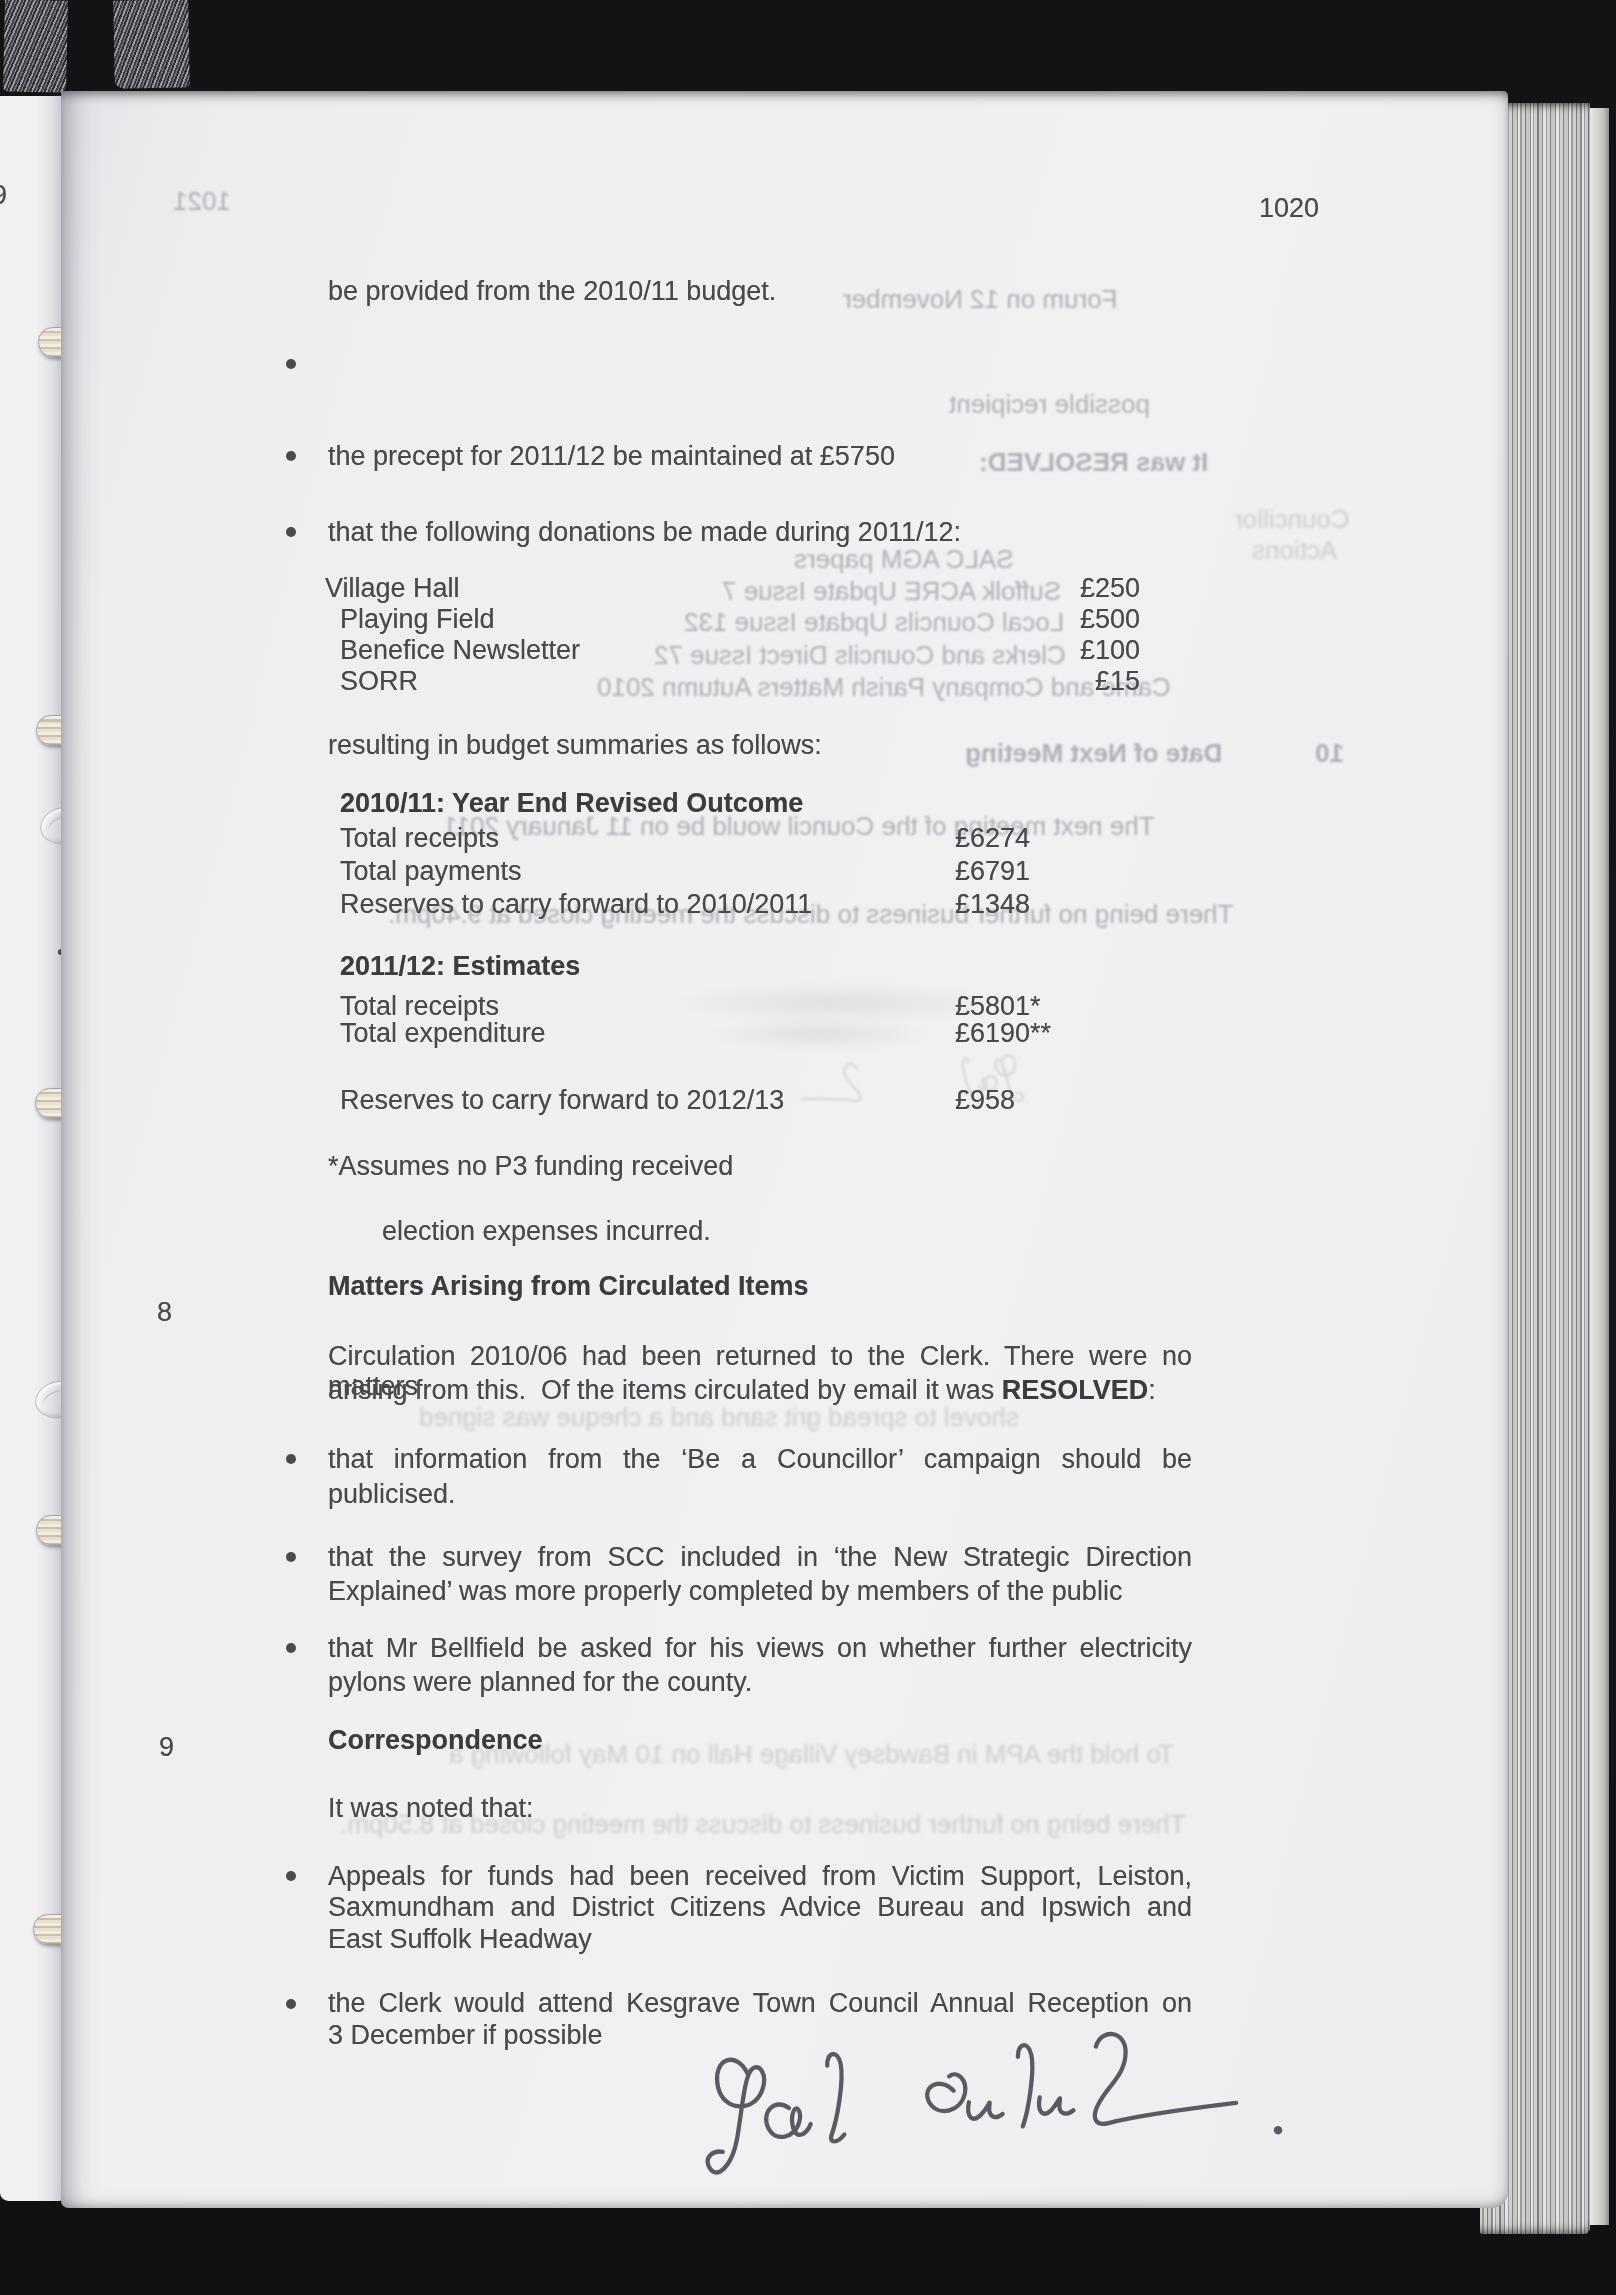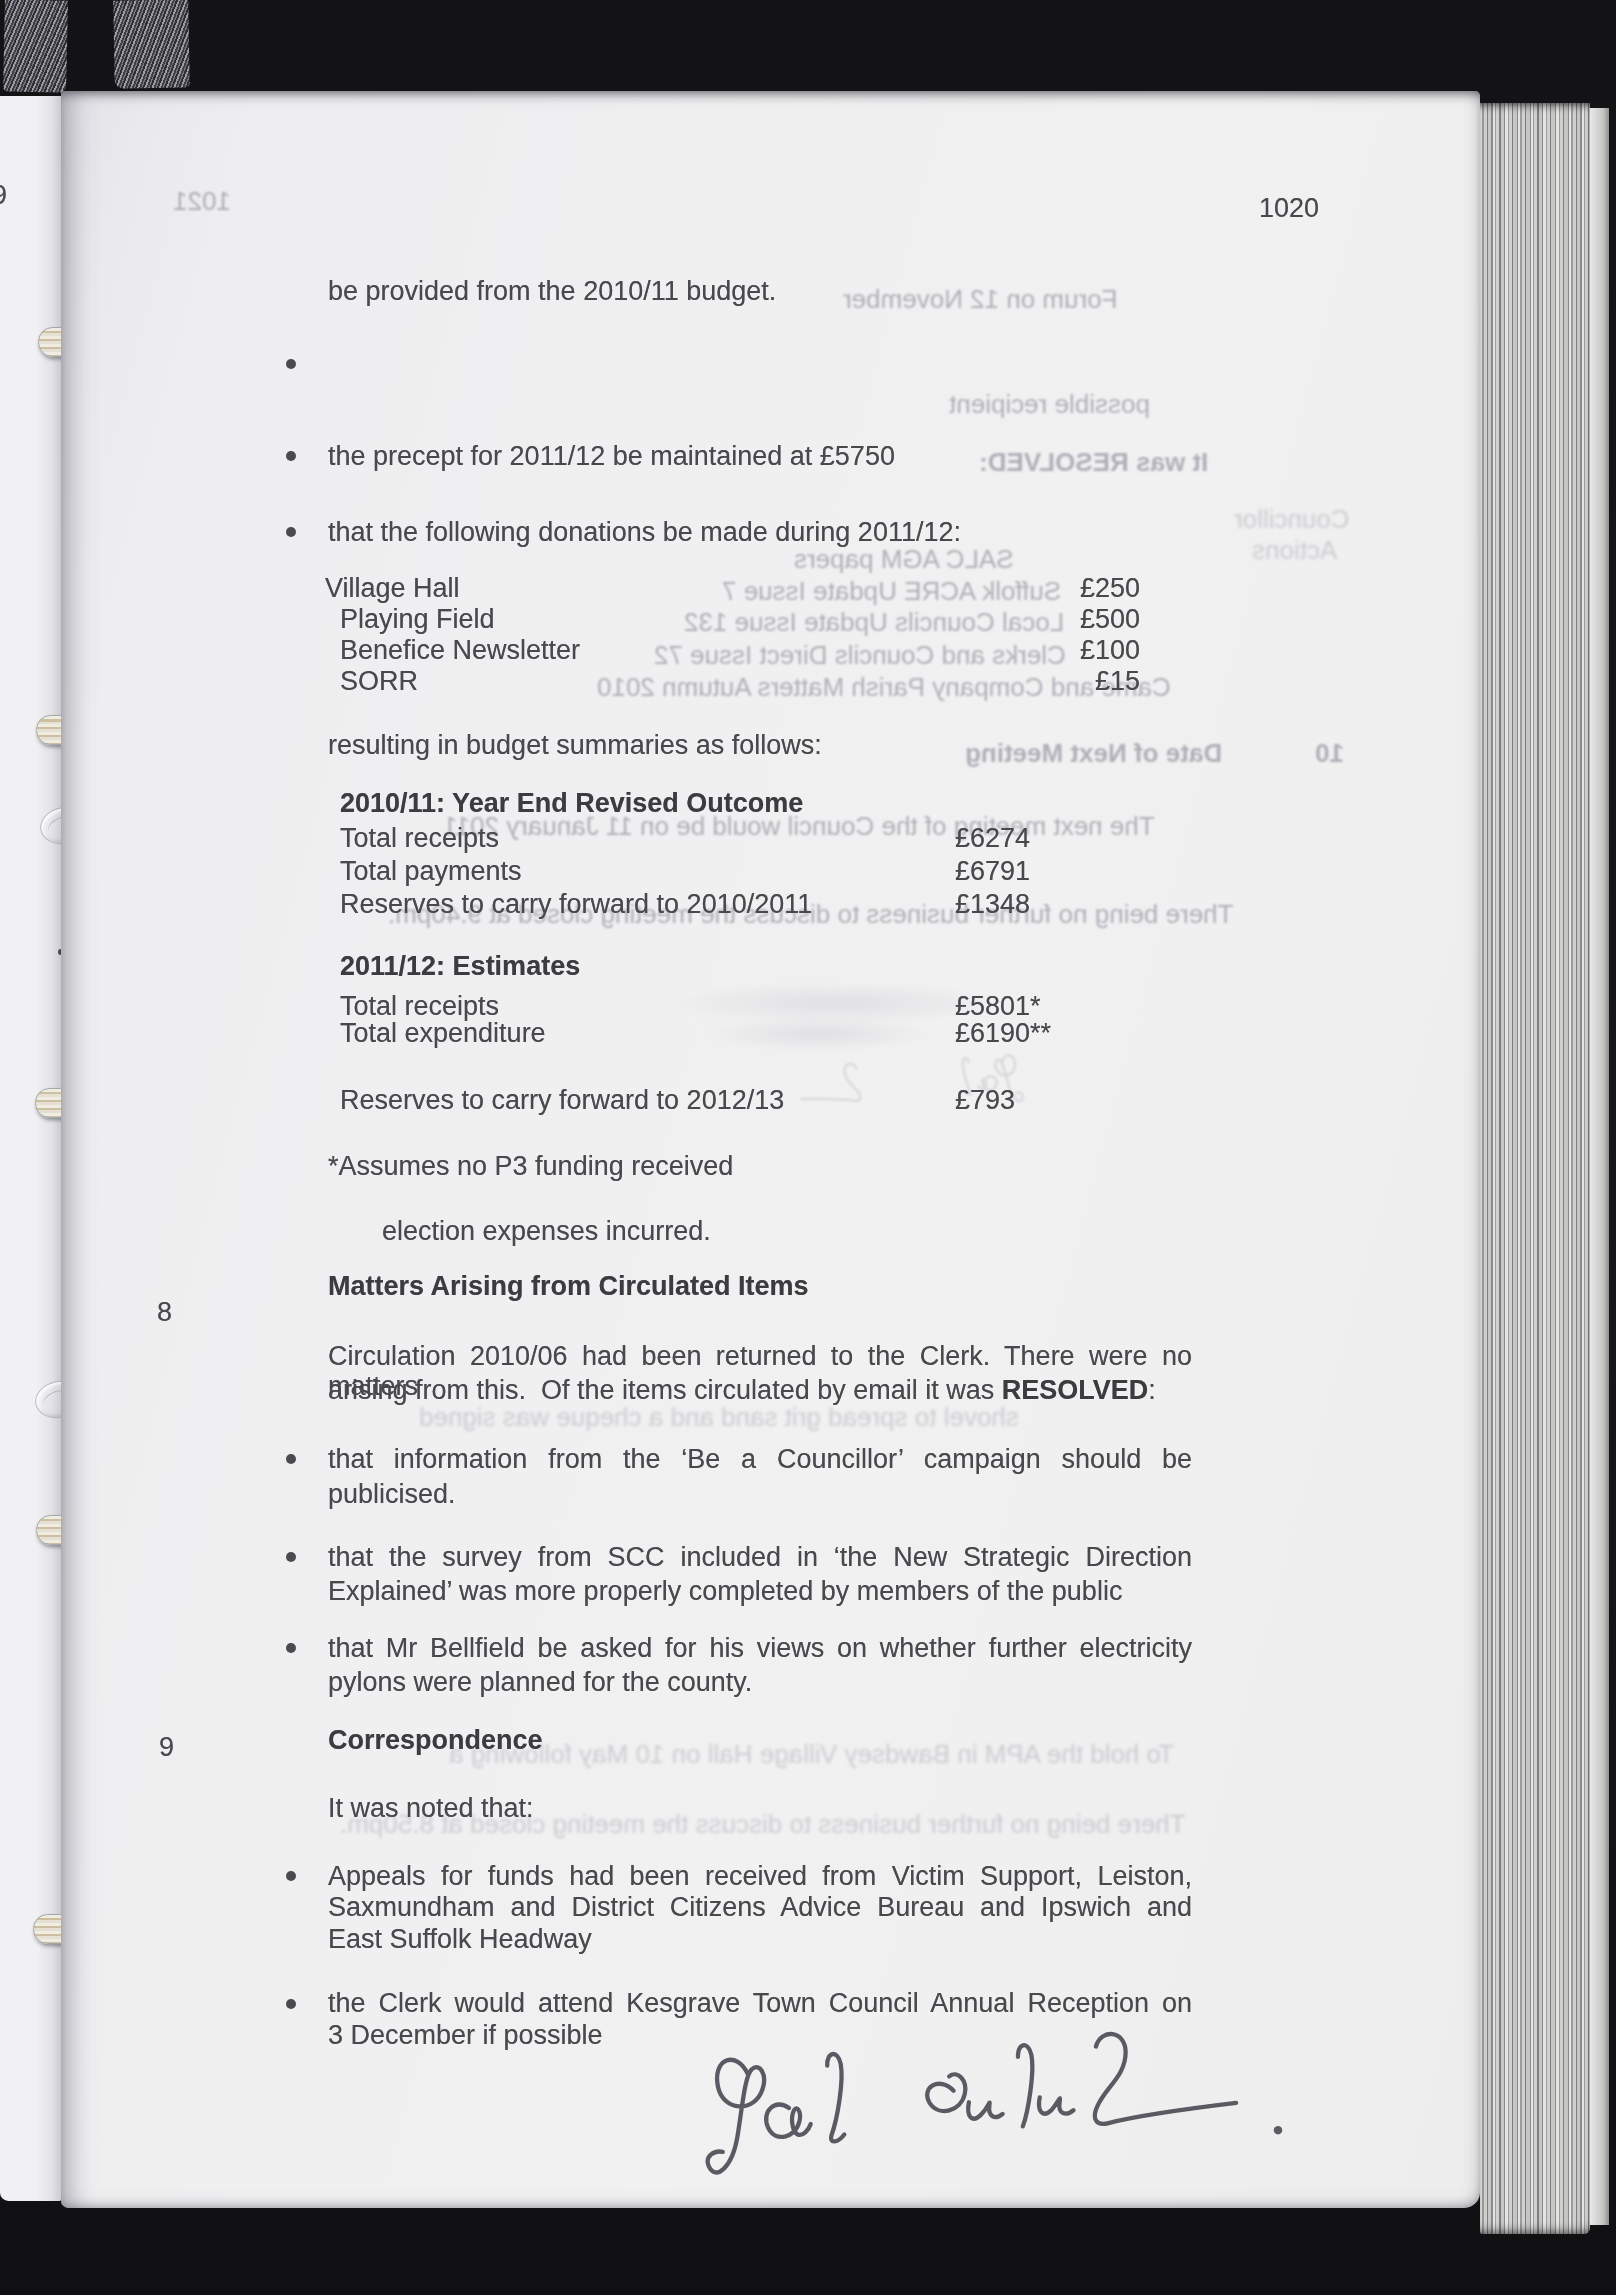--- a/index.html
+++ b/index.html
@@ -14,21 +14,21 @@
       background:linear-gradient(90deg,#f1f1f3 0 36px,#e2e1e6 52px,#c9c8cf 100%);
       border-radius:0 0 3.6px 8.5px;overflow:hidden;}
   #gutter-crease{position:absolute;left:63px;top:91px;width:8.5px;height:2115px;
       background:linear-gradient(90deg,rgba(120,118,132,.0),rgba(110,108,124,.55) 55%,rgba(120,118,132,0));}
   #page{position:absolute;left:61px;top:91px;width:1419px;height:2117px;
       background:linear-gradient(105deg,#e3e1e7 0px,#eae9ec 85px,#eeedef 194px,#f1f1f2 58%,#ededee 100%);
       border-radius:1.8px 4.8px 15.8px 7.3px;
       box-shadow:inset 18px 0 28px -12px rgba(90,88,104,.55),
                  inset 0 9.7px 12px -8.5px rgba(18,18,22,.65),
                  inset 0 -7.3px 11px -7.3px rgba(40,40,46,.4),
-                 inset -11px 0 18px -12px rgba(60,60,66,.35);}
+                 inset -11px 0 18px -12px rgba(60,60,66,.35);padding-left:28px;}
   #edge-stack{position:absolute;left:1480px;top:103px;width:110px;height:2131px;
       background:repeating-linear-gradient(90deg,#e4e4e2 0 2.4px,#9c9c9e 2.4px 3.6px,#d0d0ce 3.6px 6.7px,#7e7e82 6.7px 7.9px,#c6c6c4 7.9px 11.5px,#8a8a8e 11.5px 12.7px);
       border-radius:0 0 6px 2.4px;
       box-shadow:inset 0 7.3px 8.5px -5.5px rgba(0,0,0,.75), inset 0 -8.5px 9.7px -6px rgba(0,0,0,.6);}
   #edge-outer{position:absolute;left:1590px;top:108px;width:19.4px;height:2117px;
       background:linear-gradient(90deg,#e9e9e7,#c4c4c2 70%,#8f8f93);}
   
   .stitch{position:absolute;width:63px;height:28px;border-radius:14.5px;
       background:repeating-linear-gradient(180deg,#efece2 0 3px,#cdbf9f 3px 5.5px,#e6e0d2 5.5px 7.9px);
       border:1.8px solid #a6a6a8;box-shadow:1.2px 2.4px 3.6px rgba(60,60,72,.45);}
@@ -148,21 +148,21 @@
     <div class="t" style="left:279px;top:798px">Reserves to carry forward to 2010/2011</div>
     <div class="t" style="left:894px;top:798px">£1348</div>
 
     <div class="t b" style="left:279px;top:860px">2011/12: Estimates</div>
     <div class="t" style="left:279px;top:900px">Total receipts</div>
     <div class="t" style="left:894px;top:900px">£5801*</div>
     <div class="t" style="left:279px;top:927px">Total expenditure</div>
     <div class="t" style="left:894px;top:927px">£6190**</div>
 
     <div class="t" style="left:279px;top:994px">Reserves to carry forward to 2012/13</div>
-    <div class="t" style="left:894px;top:994px">£793</div>
+    <div class="t" style="left:894px;top:994px">£958</div>
 
     <div class="t" style="left:267px;top:1060px">*Assumes no P3 funding received</div>
     <div class="t" style="left:321px;top:1125px">election expenses incurred.</div>
 
     <div class="t b" style="left:267px;top:1180px">Matters Arising from Circulated Items</div>
     <div class="t" style="left:96px;top:1206px">8</div>
     <div class="t j" style="left:267px;top:1250px">Circulation 2010/06 had been returned to the Clerk.  There were no matters</div>
     <div class="t" style="left:267px;top:1284px"><span>arising from this.  Of the items circulated by email it was </span><span class="b">RESOLVED</span><span>:</span></div>
 
     <div class="dot" style="left:225px;top:1363px"></div>

